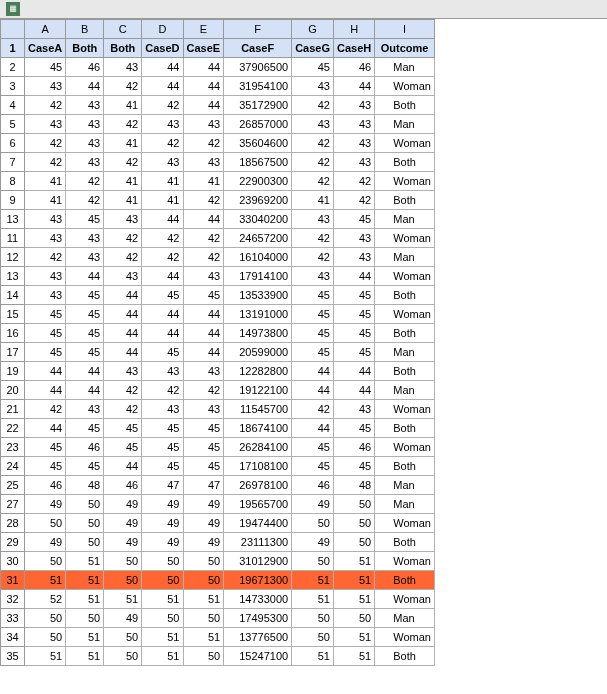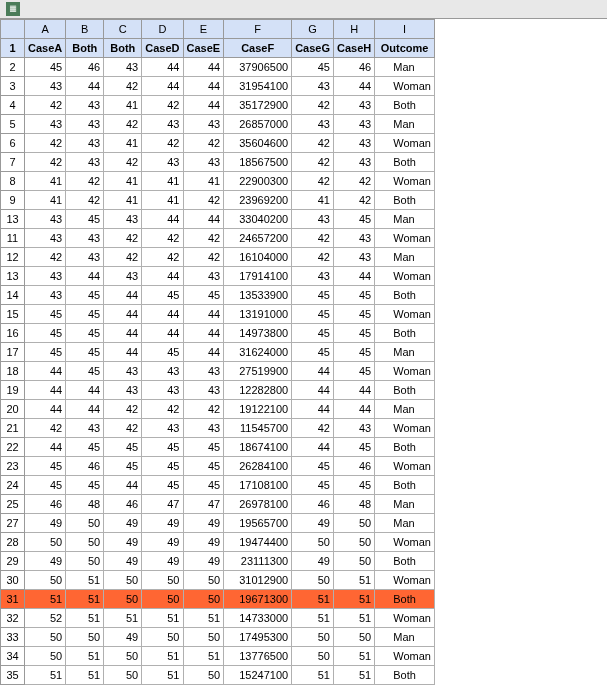--- a/index.html
+++ b/index.html
@@ -317,36 +317,24 @@
           <td class="data">45</td>
           <td class="outcome">Both</td>
         </tr>
         <tr class="normal">
           <td class="row-num">17</td>
           <td class="data">45</td>
           <td class="data">45</td>
           <td class="data">44</td>
           <td class="data">45</td>
           <td class="data">44</td>
-          <td class="data">31624000</td>
-          <td class="data">45</td>
-          <td class="data">45</td>
-          <td class="outcome">Man</td>
-        </tr>
-        <tr class="normal">
-          <td class="row-num">18</td>
-          <td class="data">44</td>
-          <td class="data">45</td>
-          <td class="data">43</td>
-          <td class="data">43</td>
-          <td class="data">43</td>
-          <td class="data">27519900</td>
-          <td class="data">44</td>
-          <td class="data">45</td>
-          <td class="outcome">Woman</td>
+          <td class="data">20599000</td>
+          <td class="data">45</td>
+          <td class="data">45</td>
+          <td class="outcome">Man</td>
         </tr>
         <tr class="normal">
           <td class="row-num">19</td>
           <td class="data">44</td>
           <td class="data">44</td>
           <td class="data">43</td>
           <td class="data">43</td>
           <td class="data">43</td>
           <td class="data">12282800</td>
           <td class="data">44</td>

